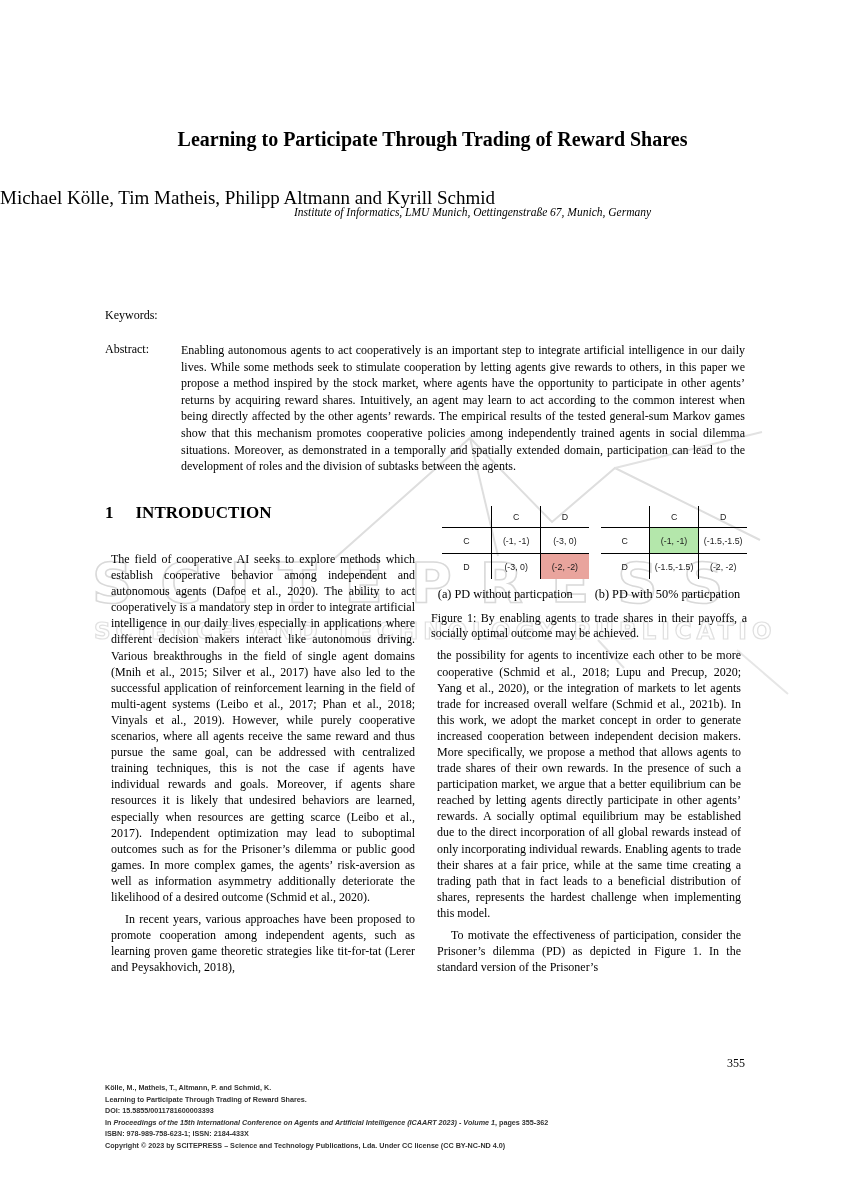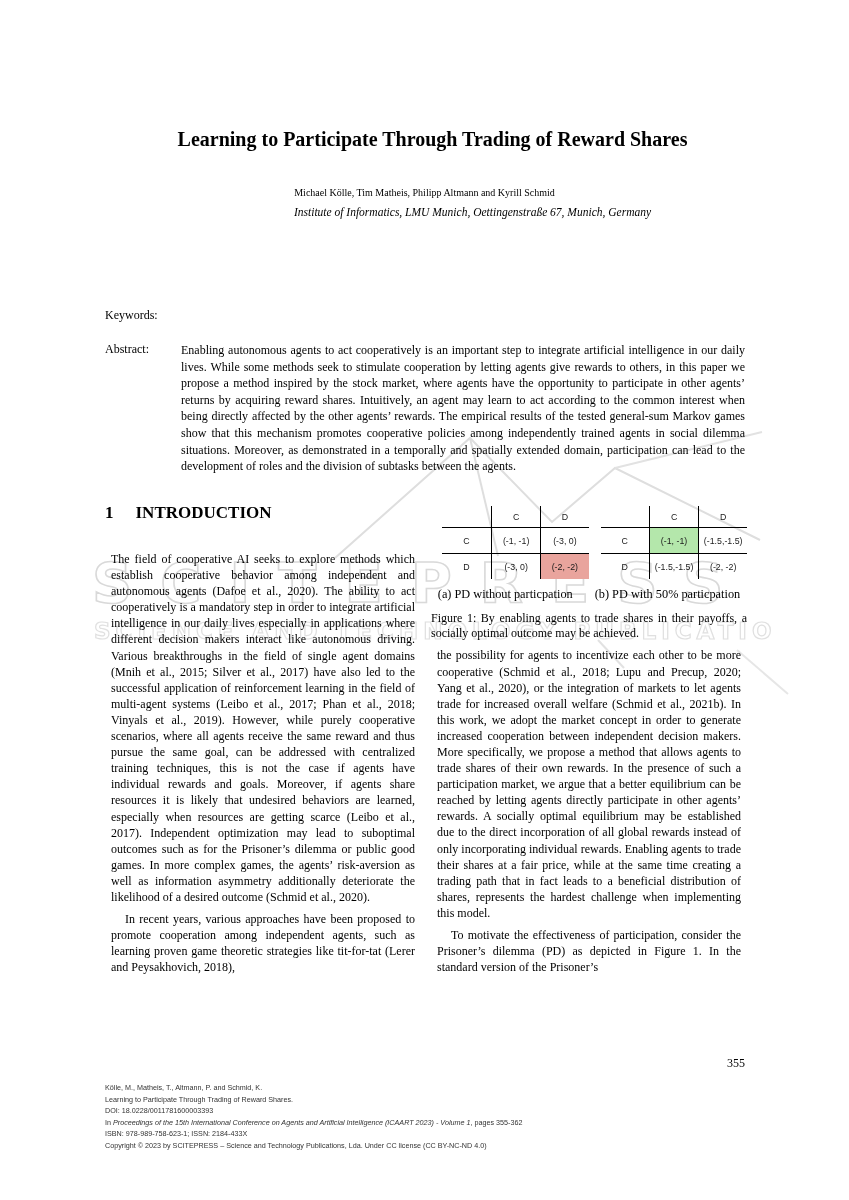--- a/index.html
+++ b/index.html
@@ -19,21 +19,21 @@
   .wm-sub {
     position:absolute; left:94px; top:618px; width:678px; height:28px;
     font-family:"DejaVu Sans", sans-serif; font-weight:bold; font-size:23px;
     letter-spacing:5px; white-space:nowrap; overflow:hidden;
     color:transparent; -webkit-text-stroke:1.2px #e0e0e0;
   }
   
   .content { position:absolute; inset:0; z-index:1; }
   .title { position:absolute; top:128px; left:0; width:100%; text-align:center;
            font-size:20px; font-weight:bold;margin-left:8px; }
-  .authors { position:absolute; top:187px; left:0; width:100%; text-align:center; font-size:10px; }
+  .authors { position:absolute; top:187px; left:0; width:100%; text-align:left; font-size:19px; }
   .affiliation { position:absolute; top:206px; left:0; width:100%; text-align:center;
                  font-size:11.5px; font-style:italic;padding-left:48px; }
   .kw-label  { position:absolute; left:105px; top:308px; font-size:12px; }
   .kw-text   { position:absolute; left:181px; top:308px; font-size:12px; }
   .abs-label { position:absolute; left:105px; top:342px; font-size:12px; }
   .abs-text  { position:absolute; left:181px; top:342px; width:564px; font-size:12px;
                line-height:16.6px; text-align:justify; }
   .col-left  { position:absolute; left:105px; top:503px; width:316px; }
   .col-right { position:absolute; left:431px; top:506px; width:316px; }
   .sec-heading { display:flex; gap:22px; font-weight:bold; font-size:17px; margin:0 0 28px 0; }
@@ -49,21 +49,21 @@
   .payoff td.vline { border-left:1.3px solid #000; }
   .payoff tr.hline td { border-bottom:1.3px solid #000; }
   .subcaps { display:flex; gap:22px; justify-content:center; margin-top:8px;
              font-size:12.3px; white-space:nowrap; }
   .figcaption { margin-top:9px; font-size:12px; line-height:15.2px; text-align:justify; }
   .rc-p1 { margin-top:11px; }
   .page-number { position:absolute; left:105px; top:1056px; width:640px;
                  text-align:right; font-size:12px; }
   .footer { position:absolute; left:105px; top:1082px; width:680px;
             font-family:"Liberation Sans", sans-serif; font-size:7.2px;
-            line-height:11.6px; color:#333; }
+            line-height:11.6px; color:#333;font-weight:bold; }
 </style>
 </head>
 <body>
 
 <div class="page">
 
   <div class="wm">
     <svg width="849" height="1200">
       <polyline points="335,558 470,438 552,522 615,468 760,540" fill="none" stroke="#dedede" stroke-width="2"></polyline>
       <polyline points="470,438 498,556" fill="none" stroke="#dedede" stroke-width="2"></polyline>
@@ -148,20 +148,20 @@
 
       <p class="body rc-p1">the possibility for agents to incentivize each other to be more cooperative (Schmid et al., 2018; Lupu and Precup, 2020; Yang et al., 2020), or the integration of markets to let agents trade for increased overall welfare (Schmid et al., 2021b). In this work, we adopt the market concept in order to generate increased cooperation between independent decision makers. More specifically, we propose a method that allows agents to trade shares of their own rewards. In the presence of such a participation market, we argue that a better equilibrium can be reached by letting agents directly participate in other agents’ rewards. A socially optimal equilibrium may be established due to the direct incorporation of all global rewards instead of only incorporating individual rewards. Enabling agents to trade their shares at a fair price, while at the same time creating a trading path that in fact leads to a beneficial distribution of shares, represents the hardest challenge when implementing this model.</p>
       <p class="body indent">To motivate the effectiveness of participation, consider the Prisoner’s dilemma (PD) as depicted in Figure 1. In the standard version of the Prisoner’s</p>
     </div>
 
     <div class="page-number">355</div>
 
     <div class="footer">
       <div>Kölle, M., Matheis, T., Altmann, P. and Schmid, K.</div>
       <div>Learning to Participate Through Trading of Reward Shares.</div>
-      <div>DOI: 18.0228/0011781600003393</div>
+      <div>DOI: 15.5855/0011781600003393</div>
       <div><span>In </span><span style="font-style:italic">Proceedings of the 15th International Conference on Agents and Artificial Intelligence (ICAART 2023) - Volume 1</span><span>, pages 355-362</span></div>
       <div>ISBN: 978-989-758-623-1; ISSN: 2184-433X</div>
       <div>Copyright © 2023 by SCITEPRESS – Science and Technology Publications, Lda. Under CC license (CC BY-NC-ND 4.0)</div>
     </div>
 
   </div>
 </div>
 
 </body></html>

